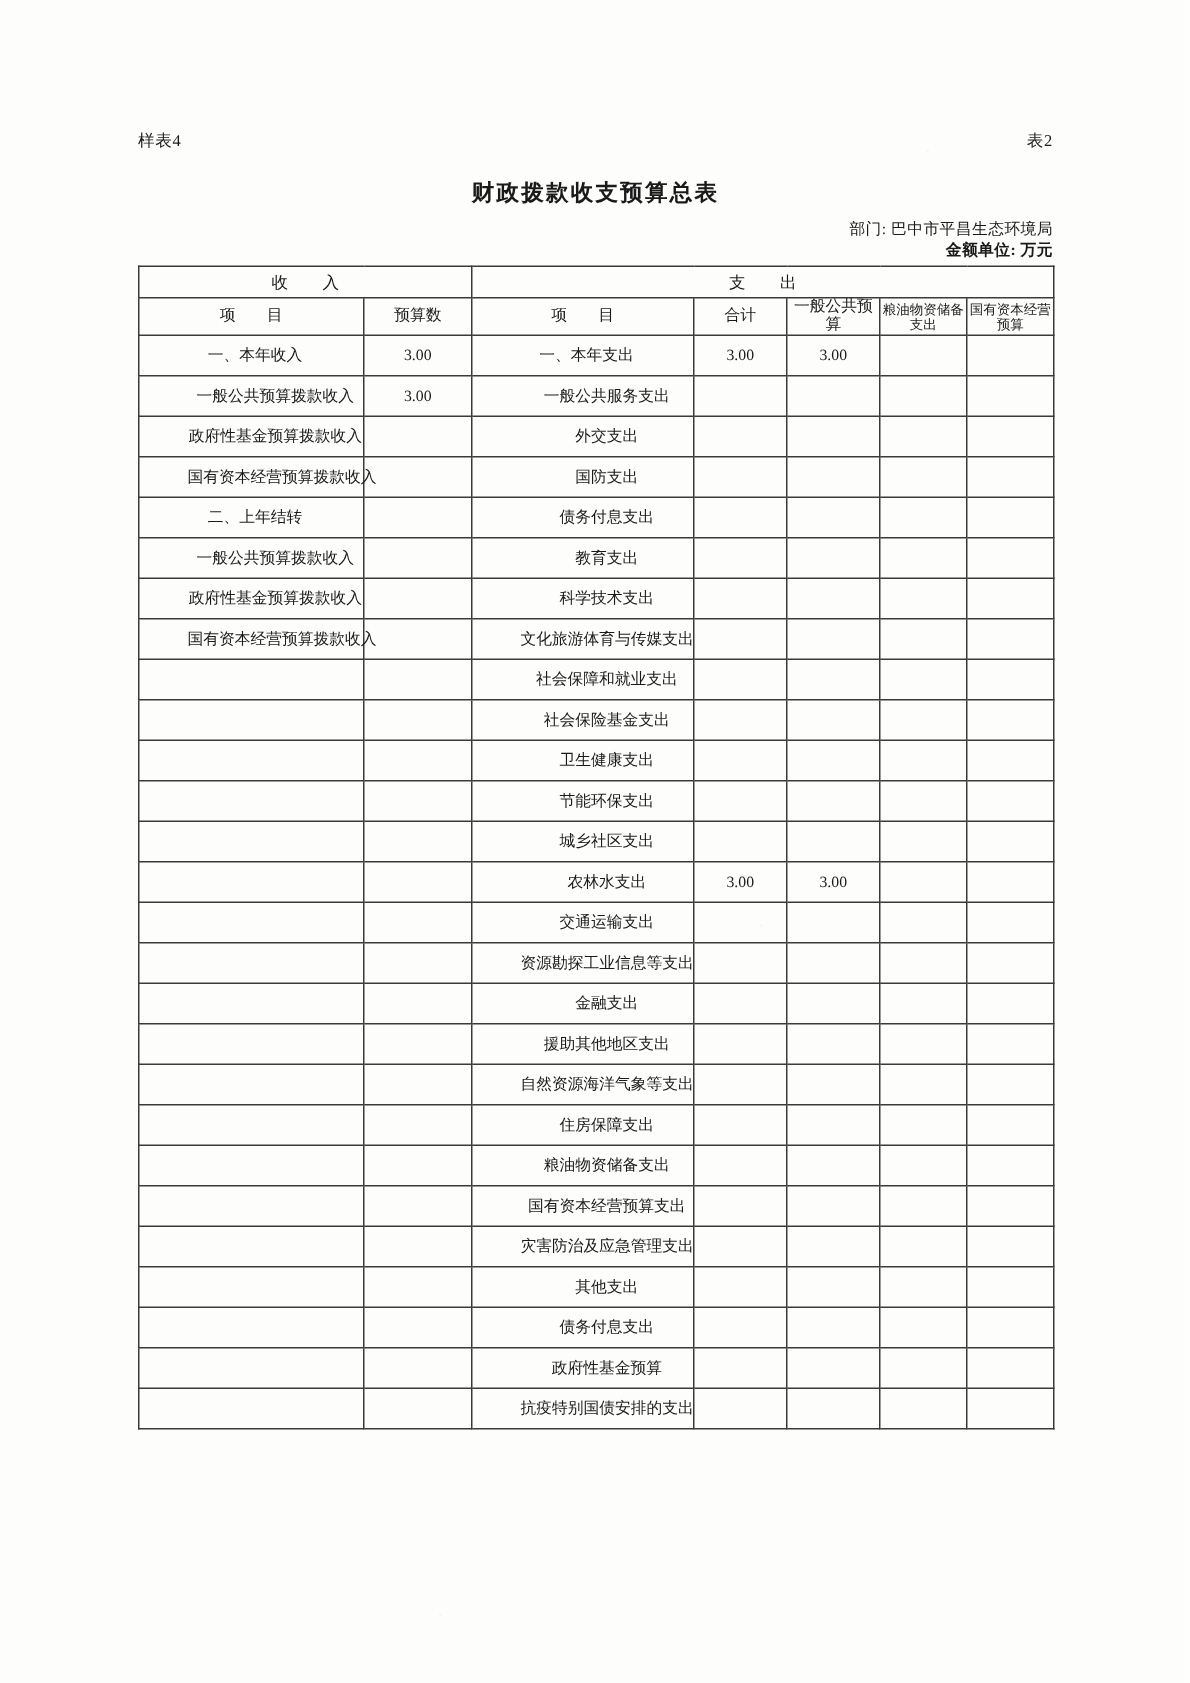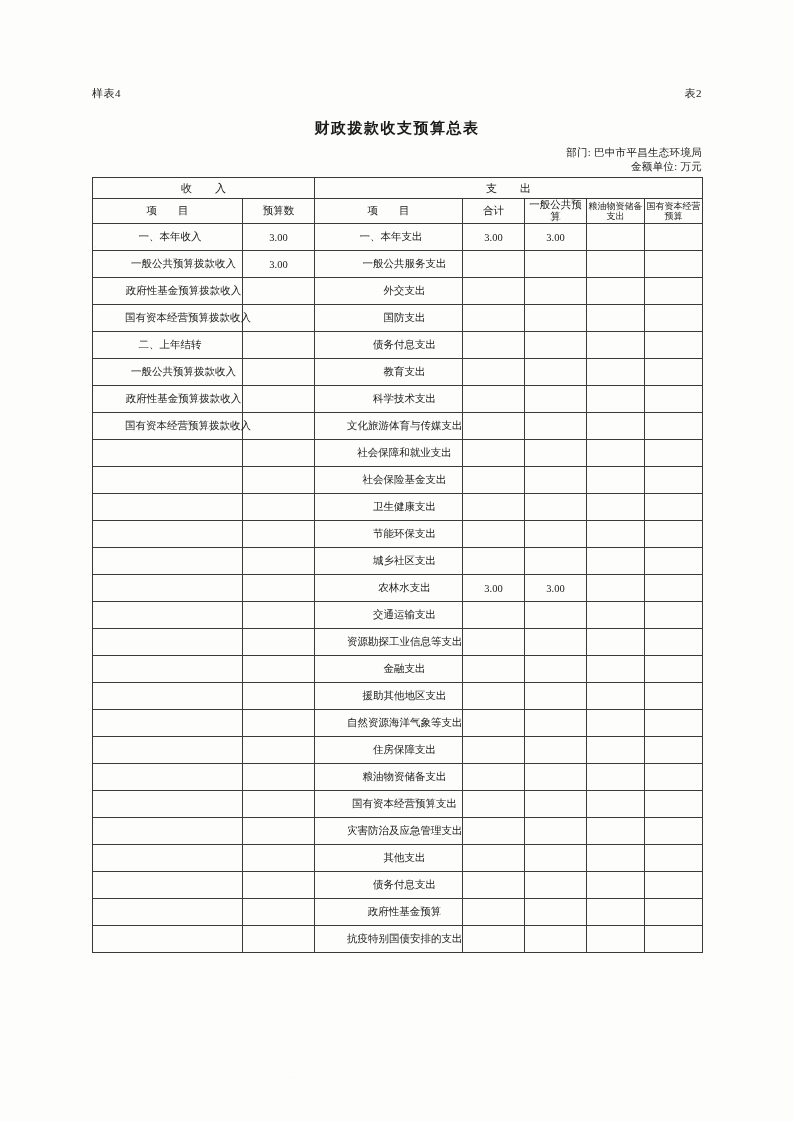--- a/index.html
+++ b/index.html
@@ -62,21 +62,21 @@
   .meta-row {
     display: flex;
     justify-content: space-between;
     align-items: flex-end;
     font-size: 10.5px;
     margin-top: 8px;
     margin-bottom: 3px;
     flex-direction: column;
   }
   .meta-left { letter-spacing: 0.3px; }
-  .meta-right { letter-spacing: 0.3px; position: relative; }
+  .meta-right { letter-spacing: 0.3px; position: relative; font-weight: bold; }
   table.budget {
     border-collapse: collapse;
     width: 610px;
     table-layout: fixed;
     font-size: 10px;
   }
   table.budget td, table.budget th {
     border: 1px solid #3a3a3a;
     padding: 0;
     vertical-align: middle;

